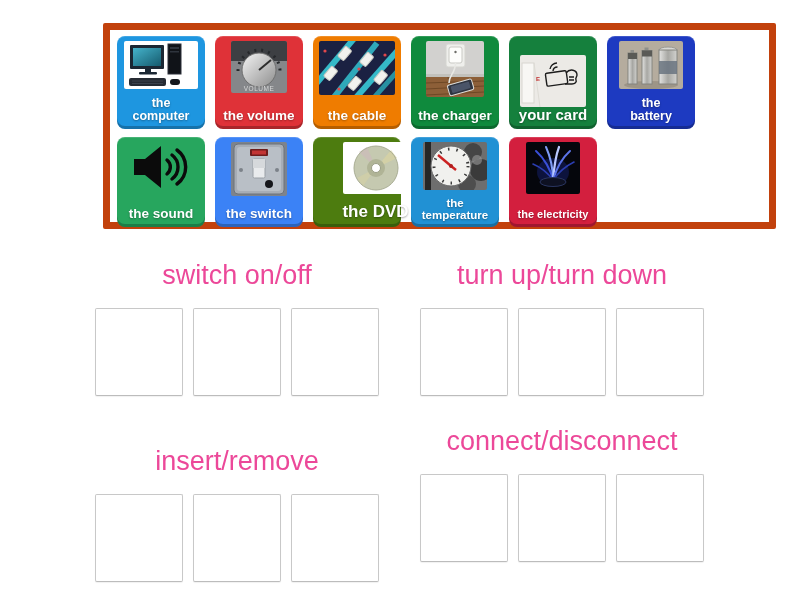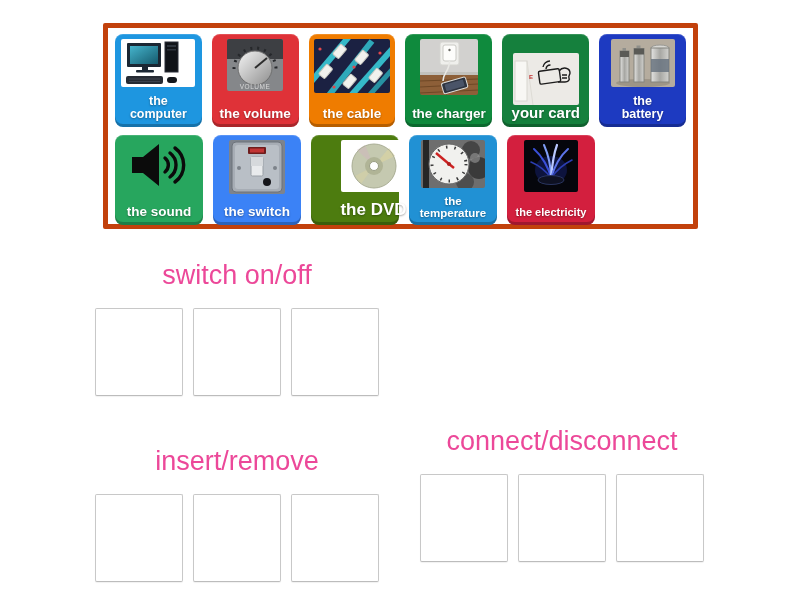--- a/index.html
+++ b/index.html
@@ -1,21 +1,21 @@
 <!DOCTYPE html>
 <html><head>
 <meta charset="utf-8">
 <style>
   html,body{margin:0;padding:0;background:#ffffff;}
   #stage{position:relative;width:800px;height:600px;background:#fff;overflow:hidden;
          font-family:"Liberation Sans","DejaVu Sans",sans-serif;}
 
   
-  .tray{position:absolute;left:103px;top:23px;width:595px;height:206px;
-        background:#fff;border:5px solid #c2410c;border-radius:2px;
+  .tray{position:absolute;left:103px;top:23px;width:673px;height:206px;
+        background:#fff;border:7px solid #c2410c;border-radius:2px;
         box-sizing:border-box;padding:6px 7px;display:flex;flex-direction:column;gap:8px;}
   .tray-row{display:flex;gap:10px;}
   .tile{width:88px;border-radius:8px;display:flex;flex-direction:column;
         align-items:center;justify-content:space-between;box-sizing:border-box;
         padding:5px 3px 6px;cursor:grab;
         box-shadow:inset 0 -3px 0 rgba(0,0,0,.24), inset 0 1px 0 rgba(255,255,255,.15);}
   .row1 .tile{height:93px;}
   .row2 .tile{height:90px;}
   .photo{flex:0 0 auto;display:flex;align-items:center;justify-content:center;}
   .photo svg{display:block;border-radius:2px;}
@@ -284,20 +284,28 @@
 
   <div class="group g1">
     <div class="group-header">switch on/off</div>
     <div class="slots">
       <div class="slot"></div>
       <div class="slot"></div>
       <div class="slot"></div>
     </div>
   </div>
 
+  <div class="group g2">
+    <div class="group-header">turn up/turn down</div>
+    <div class="slots">
+      <div class="slot"></div>
+      <div class="slot"></div>
+      <div class="slot"></div>
+    </div>
+  </div>
 
   <div class="group g3">
     <div class="group-header">insert/remove</div>
     <div class="slots">
       <div class="slot"></div>
       <div class="slot"></div>
       <div class="slot"></div>
     </div>
   </div>
 

